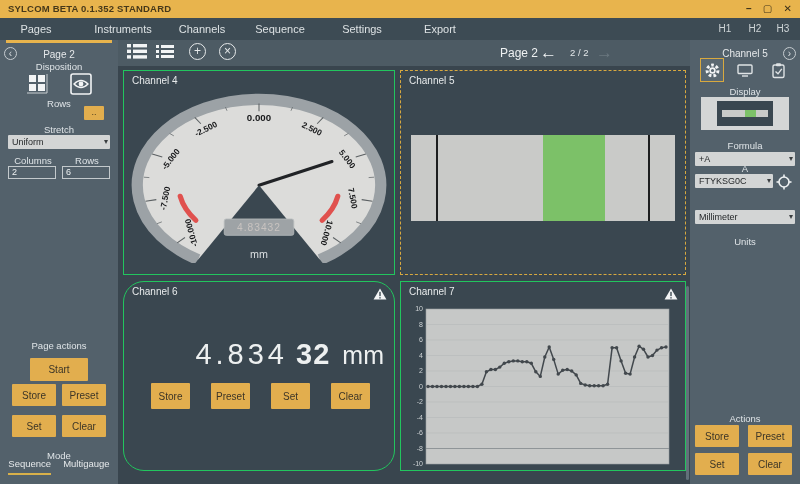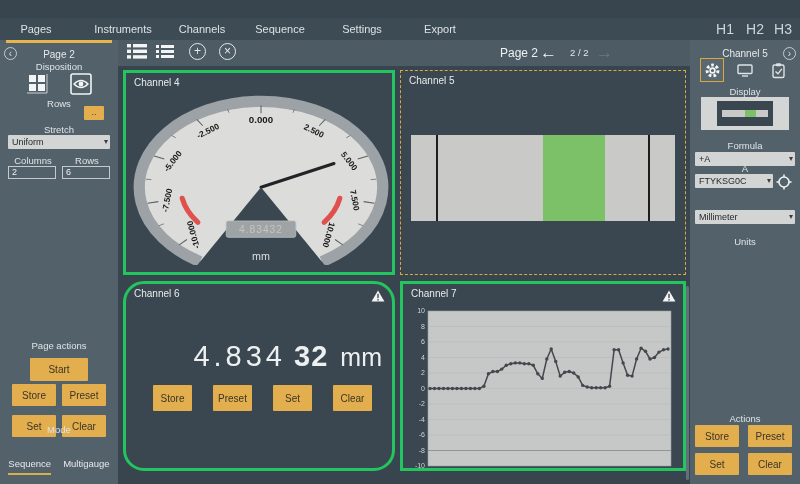--- a/index.html
+++ b/index.html
@@ -10,21 +10,21 @@
   
   .titlebar { position:absolute; left:0; top:0; width:800px; height:18px; background:#e8b44d; color:#46381a;
               font-size:9.5px; font-weight:bold; line-height:18px; padding-left:8px; letter-spacing:.2px; }
   .win-controls { position:absolute; right:8px; top:0; height:18px; display:flex; gap:11px; align-items:center;
                   color:#3c3119; font-size:10px; font-weight:bold; }
   .win-controls span { cursor:default; line-height:18px; }
 
   
   .menubar { position:absolute; left:0; top:18px; width:800px; height:22px; background:#3d4b54; }
   .mi { position:absolute; top:0; transform:translateX(-50%); line-height:22px; font-size:11px; color:#dde2e4; cursor:default; }
-  .mi-h { font-size:14px; color:#cfd5d8; }
+  .mi-h { font-size:10px; color:#cfd5d8; }
 
   
   .left-sidebar { position:absolute; left:0; top:40px; width:118px; height:444px; background:#53616b; color:#e6e9eb; }
   .active-tab-bar { position:absolute; left:6px; top:0; width:106px; height:3px; background:#e8b44d; }
   .collapse-btn { position:absolute; width:13px; height:13px; border:1px solid #c5cbcf; border-radius:50%;
                   color:#d9dee1; font-size:10px; line-height:11px; text-align:center; }
   .ls-title { position:absolute; left:0; top:9px; width:100%; text-align:center; font-size:10px; }
   .ls-label { position:absolute; width:100%; text-align:center; font-size:9.5px; color:#dfe4e7; }
   .disp-icons { position:absolute; top:32px; left:0; width:100%; display:flex; justify-content:center; gap:18px; }
   .disp-btn { width:26px; height:24px; display:flex; align-items:center; justify-content:center; }
@@ -52,21 +52,21 @@
   
   .toolbar { position:absolute; left:118px; top:40px; width:572px; height:26px; background:#4d5b64; }
   .tb-icon { position:absolute; top:3px; display:flex; align-items:center; justify-content:center; }
   .circle-btn { width:17px; height:17px; border:1.4px solid #e7eaeb; border-radius:50%; color:#e7eaeb;
                 font-size:12px; line-height:14px; text-align:center; }
   .tb-page { position:absolute; left:382px; top:0; line-height:26px; font-size:12px; color:#eef1f2; }
   .tb-prev { position:absolute; left:422px; top:0; line-height:25px; font-size:17px; font-weight:bold; color:#f2f4f5; }
   .tb-count { position:absolute; left:452px; top:0; line-height:26px; font-size:9.5px; color:#e3e7e9;text-align:center; }
   .tb-next { position:absolute; left:478px; top:0; line-height:25px; font-size:17px; font-weight:bold; color:#6b7880; }
 
-  .panel { position:absolute; background:#3a4750; border:3px solid #22c55e; }
+  .panel { position:absolute; background:#3a4750; border:1px solid #22c55e; }
   .panel-title { position:absolute; left:8px; top:4px; font-size:10px; color:#e8ebec; }
   .warn { position:absolute; right:7px; top:4px; }
   #panel-ch4 { left:123px; top:70px; width:272px; height:205px; }
   #panel-ch5 { left:400px; top:70px; width:286px; height:205px; border:1px dashed #d8a93f; }
   #panel-ch6 { left:123px; top:281px; width:272px; height:190px;border-radius:21px; }
   #panel-ch7 { left:400px; top:281px; width:286px; height:190px; }
 
   #gauge-svg { position:absolute; left:2px; top:18px; width:266px; height:174px; }
 
   
@@ -108,20 +108,28 @@
   .rs-b1 { position:absolute; left:5px; top:385px; width:44px; height:22px; }
   .rs-b2 { position:absolute; left:58px; top:385px; width:44px; height:22px; }
   .rs-b3 { position:absolute; left:5px; top:413px; width:44px; height:22px; }
   .rs-b4 { position:absolute; left:58px; top:413px; width:44px; height:22px; }
 </style>
 </head>
 <body>
 
 <div id="app">
 
+  <div class="titlebar">
+    <span>SYLCOM BETA 0.1.352 STANDARD</span>
+    <span class="win-controls">
+      <span>–</span>
+      <span>▢</span>
+      <span>✕</span>
+    </span>
+  </div>
 
   <div class="menubar">
     <span class="mi" style="left:36px">Pages</span>
     <span class="mi" style="left:123px">Instruments</span>
     <span class="mi" style="left:202px">Channels</span>
     <span class="mi" style="left:280px">Sequence</span>
     <span class="mi" style="left:362px">Settings</span>
     <span class="mi" style="left:440px">Export</span>
     <span class="mi mi-h" style="left:725px">H1</span>
     <span class="mi mi-h" style="left:755px">H2</span>
@@ -170,21 +178,21 @@
     <div class="num-input" style="left:8px">2</div>
     <div class="num-input" style="left:62px">6</div>
 
     <div class="ls-label" style="top:300px">Page actions</div>
     <div class="btn ls-start">Start</div>
     <div class="btn ls-b1">Store</div>
     <div class="btn ls-b2">Preset</div>
     <div class="btn ls-b3">Set</div>
     <div class="btn ls-b4">Clear</div>
 
-    <div class="ls-label" style="top:384px">Mode</div>
+    <div class="ls-label" style="top:410px">Mode</div>
     <div class="mode-tabs">
       <span class="mode-tab active">Sequence</span>
       <span class="mode-tab">Multigauge</span>
     </div>
   </div>
 
   <div class="toolbar">
     <div class="tb-icon" style="left:8px">
       <svg width="22" height="17" viewBox="0 0 22 17">
         <rect x="1" y="1" width="4" height="3.4" fill="#f2f4f5"></rect>

